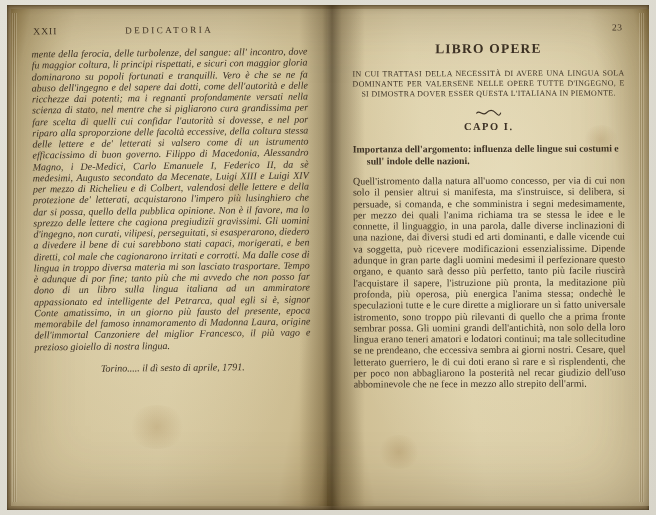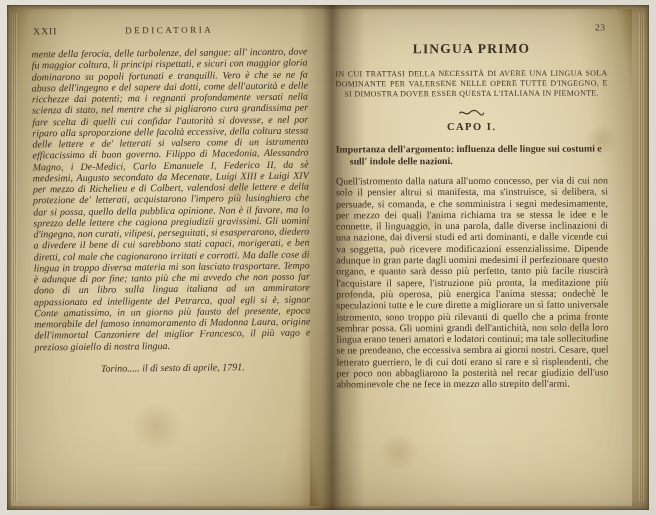--- a/index.html
+++ b/index.html
@@ -19,21 +19,21 @@
   }
 
   .page { position: absolute; top: 4px; bottom: 4px; overflow: hidden; }
   .page.left {
     left: 4px; width: 322px;
     background:
       radial-gradient(ellipse at 45% 40%, rgba(255,248,222,.30), rgba(255,248,222,0) 70%),
       linear-gradient(100deg, #9a8554 0%, #bdac7f 5%, #d2c39a 16%, #d6c8a0 55%, #cdbd92 86%, #b5a172 96%, #8f7a4a 100%);
   }
   .page.right {
-    right: 17px; width: 322px;
+    right: 0; width: 322px;
     background:
       radial-gradient(ellipse at 55% 35%, rgba(255,250,228,.32), rgba(255,250,228,0) 72%),
       linear-gradient(260deg, #97814e 0%, #bcab7e 4%, #d7c9a1 15%, #dccfa8 60%, #d0c096 88%, #b4a173 97%, #8d7847 100%);
     text-decoration: underline;
   }
 
   .gutter {
     position: absolute; left: 292px; top: 0; width: 66px; height: 100%;
     background: linear-gradient(to right,
       rgba(60,44,18,0) 0%, rgba(60,44,18,.28) 35%, rgba(38,26,8,.55) 50%,
@@ -114,21 +114,21 @@
           <span class="lp-running">DEDICATORIA</span>
         </div>
         <div class="lp-body">mente della ferocia, delle turbolenze, del sangue: all' incontro, dove fu maggior coltura, li principi rispettati, e sicuri con maggior gloria dominarono su popoli fortunati e tranquilli. Vero è che se ne fa abuso dell'ingegno e del sapere dai dotti, come dell'autorità e delle ricchezze dai potenti; ma i regnanti profondamente versati nella scienza di stato, nel mentre che si pigliarono cura grandissima per fare scelta di quelli cui confidar l'autorità si dovesse, e nel por riparo alla sproporzione delle facoltà eccessive, della coltura stessa delle lettere e de' letterati si valsero come di un istrumento efficacissimo di buon governo. Filippo di Macedonia, Alessandro Magno, i De-Medici, Carlo Emanuele I, Federico II, da sè medesimi, Augusto secondato da Mecenate, Luigi XIII e Luigi XIV per mezzo di Richelieu e di Colbert, valendosi delle lettere e della protezione de' letterati, acquistarono l'impero più lusinghiero che dar si possa, quello della pubblica opinione. Non è il favore, ma lo sprezzo delle lettere che cagiona pregiudizii gravissimi. Gli uomini d'ingegno, non curati, vilipesi, perseguitati, si esasperarono, diedero a divedere il bene di cui sarebbono stati capaci, morigerati, e ben diretti, col male che cagionarono irritati e corrotti. Ma dalle cose di lingua in troppo diversa materia mi son lasciato trasportare. Tempo è adunque di por fine; tanto più che mi avvedo che non posso far dono di un libro sulla lingua italiana ad un ammiratore appassionato ed intelligente del Petrarca, qual egli si è, signor Conte amatissimo, in un giorno più fausto del presente, epoca memorabile del famoso innamoramento di Madonna Laura, origine dell'immortal Canzoniere del miglior Francesco, il più vago e prezioso gioiello di nostra lingua.</div>
         <div class="lp-dateline">Torino..... il dì sesto di aprile, 1791.</div>
       </div>
     </div>
 
     <div class="page right">
       <div class="rp-content ink">
         <div class="rp-pagenum">23</div>
-        <div class="rp-title">LINGUA PRIMO</div>
+        <div class="rp-title">LIBRO OPERE</div>
         <div class="rp-argument">IN CUI TRATTASI DELLA NECESSITÀ DI AVERE UNA LINGUA SOLA DOMINANTE PER VALERSENE NELLE OPERE TUTTE D'INGEGNO, E SI DIMOSTRA DOVER ESSER QUESTA L'ITALIANA IN PIEMONTE.</div>
         <div class="rp-ornament">
           <svg width="26" height="8" viewBox="0 0 26 8" aria-hidden="true">
             <path d="M1 4 C4 0.5, 7 7.5, 10.5 4 S17 0.5, 20 4 S24 6.5, 25 4" stroke="#3c3125" stroke-width="1.1" fill="none" stroke-linecap="round"></path>
           </svg>
         </div>
         <div class="rp-chapter">CAPO I.</div>
         <div class="rp-chapter-heading">Importanza dell'argomento: influenza delle lingue sui costumi e sull' indole delle nazioni.</div>
         <div class="rp-body">Quell'istromento dalla natura all'uomo concesso, per via di cui non solo il pensier altrui si manifesta, ma s'instruisce, si delibera, si persuade, si comanda, e che somministra i segni medesimamente, per mezzo dei quali l'anima richiama tra se stessa le idee e le connette, il linguaggio, in una parola, dalle diverse inclinazioni di una nazione, dai diversi studi ed arti dominanti, e dalle vicende cui va soggetta, può ricevere modificazioni essenzialissime. Dipende adunque in gran parte dagli uomini medesimi il perfezionare questo organo, e quanto sarà desso più perfetto, tanto più facile riuscirà l'acquistare il sapere, l'istruzione più pronta, la meditazione più profonda, più operosa, più energica l'anima stessa; ondechè le speculazioni tutte e le cure dirette a migliorare un sì fatto universale istromento, sono troppo più rilevanti di quello che a prima fronte sembrar possa. Gli uomini grandi dell'antichità, non solo della loro lingua erano teneri amatori e lodatori continui; ma tale sollecitudine se ne prendeano, che eccessiva sembra ai giorni nostri. Cesare, quel letterato guerriero, le di cui doti erano sì rare e sì risplendenti, che per poco non abbagliarono la posterità nel recar giudizio dell'uso abbominevole che ne fece in mezzo allo strepito dell'armi.</div>
       </div>

